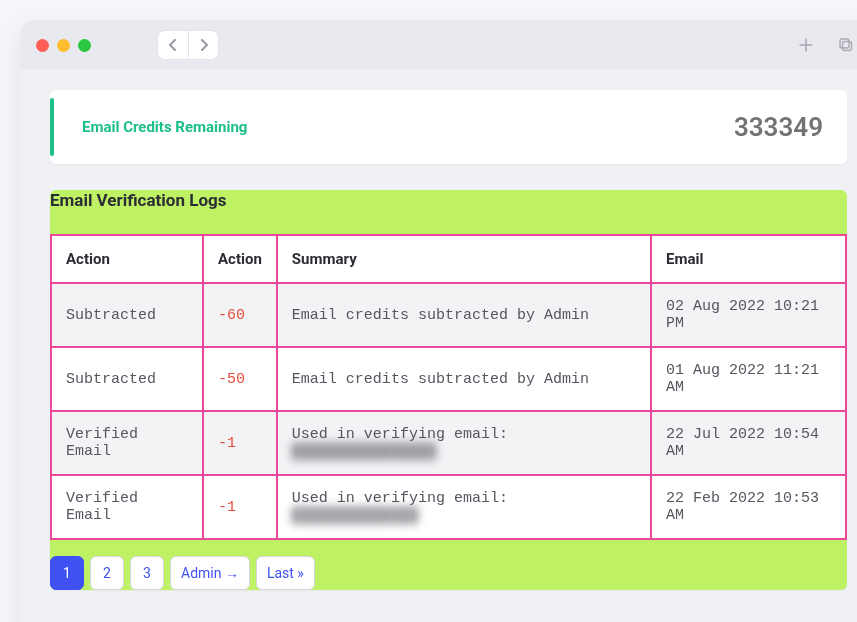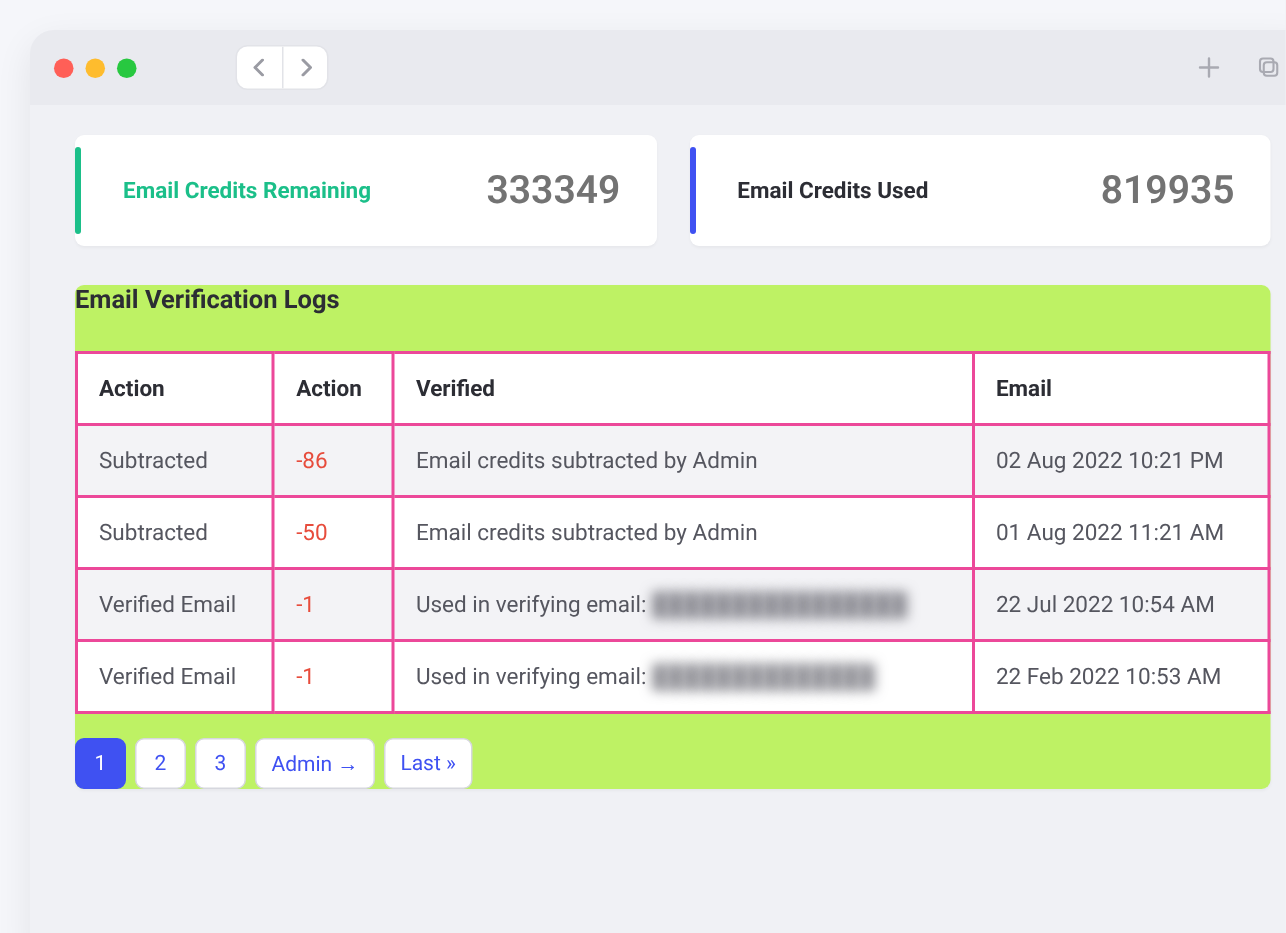--- a/index.html
+++ b/index.html
@@ -67,20 +67,21 @@
   .page-title {
     font-size: 28px;
     font-weight: 500;
     color: #55565f;
     margin-bottom: 22px;
   }
   .cards {
     display: flex;
     gap: 22px;
     margin-bottom: 26px;
+    flex-direction: column;
   }
   .card {
     flex: 1;
     background: #fff;
     border-radius: 6px;
     padding: 22px 24px;
     display: flex;
     align-items: center;
     justify-content: space-between;
     box-shadow: 0 1px 2px rgba(0,0,0,0.04);
@@ -127,21 +128,21 @@
     padding: 14px 14px;
     border: 2px solid #ec4899;
   }
   th {
     font-weight: 700;
     color: #2c2d34;
     background: #fff;
   }
   tbody tr:nth-child(odd) td { background: #f3f3f6; }
   tbody tr:nth-child(even) td { background: #fff; }
-  td { color: #55565f; }
+  td { color: #55565f; font-family: Liberation Mono, monospace; }
   .credit-neg { color: #e74c3c; }
   .blurred {
     color: transparent;
     text-shadow: 0 0 8px rgba(80,80,90,0.6);
     user-select: none;
   }
   .pagination {
     display: flex;
     gap: 6px;
     margin-top: 16px;
@@ -205,43 +206,38 @@
   </div>
 
   <div class="content">
 
     <div class="cards">
       <div class="card">
         <div class="card-accent accent-green"></div>
         <div class="card-label label-green">Email Credits Remaining</div>
         <div class="card-value">333349</div>
       </div>
-      <div class="card">
-        <div class="card-accent accent-blue"></div>
-        <div class="card-label label-dark">Email Credits Used</div>
-        <div class="card-value">819935</div>
-      </div>
     </div>
 
     <div class="panel">
       <div class="panel-title">Email Verification Logs</div>
 
       <table>
         <thead>
           <tr>
             <th>Action</th>
             <th>Action</th>
-            <th>Verified</th>
+            <th>Summary</th>
             <th>Email</th>
           </tr>
         </thead>
         <tbody>
           <tr>
             <td>Subtracted</td>
-            <td class="credit-neg">-86</td>
+            <td class="credit-neg">-60</td>
             <td><span>Email credits subtracted by Admin</span><span class="blurred"></span></td>
             <td>02 Aug 2022 10:21 PM</td>
           </tr>
           <tr>
             <td>Subtracted</td>
             <td class="credit-neg">-50</td>
             <td><span>Email credits subtracted by Admin</span><span class="blurred"></span></td>
             <td>01 Aug 2022 11:21 AM</td>
           </tr>
           <tr>

